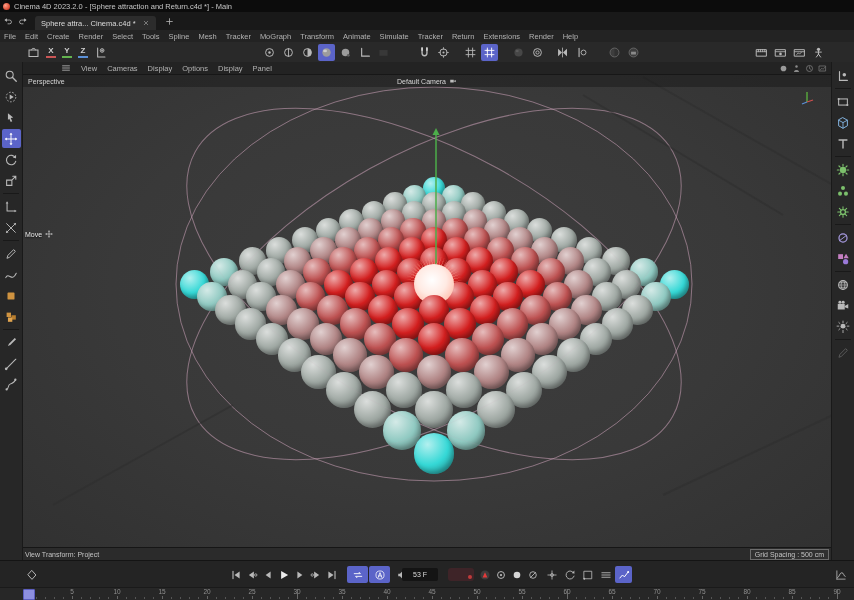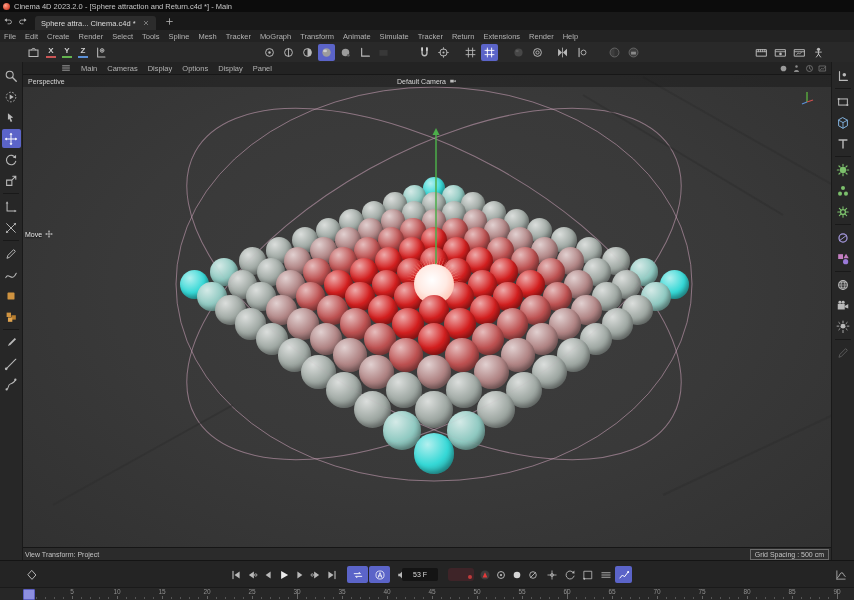--- a/index.html
+++ b/index.html
@@ -423,21 +423,21 @@
       </div>
 
     <div class="vp">
       <div class="vpmenu">
         <span>
             <svg class="ic " viewBox="0 0 16 16">
               <path d="M2.5 4.5h11M2.5 8h11M2.5 11.5h11" fill="none" stroke="currentColor" stroke-width="1.3" stroke-linecap="round"></path>
             </svg>
           </span>
         <span class="vpmenu-items" style="display:flex;gap:10px">
-            <span>Main</span>
+            <span>View</span>
             <span>Cameras</span>
             <span>Display</span>
             <span>Options</span>
             <span>Display</span>
             <span>Panel</span>
           </span>
         <span class="vpminis">
             <span>
               <svg class="ic " viewBox="0 0 16 16">
                 <circle cx="8" cy="8" r="5" fill="#9a9a9a"></circle>

